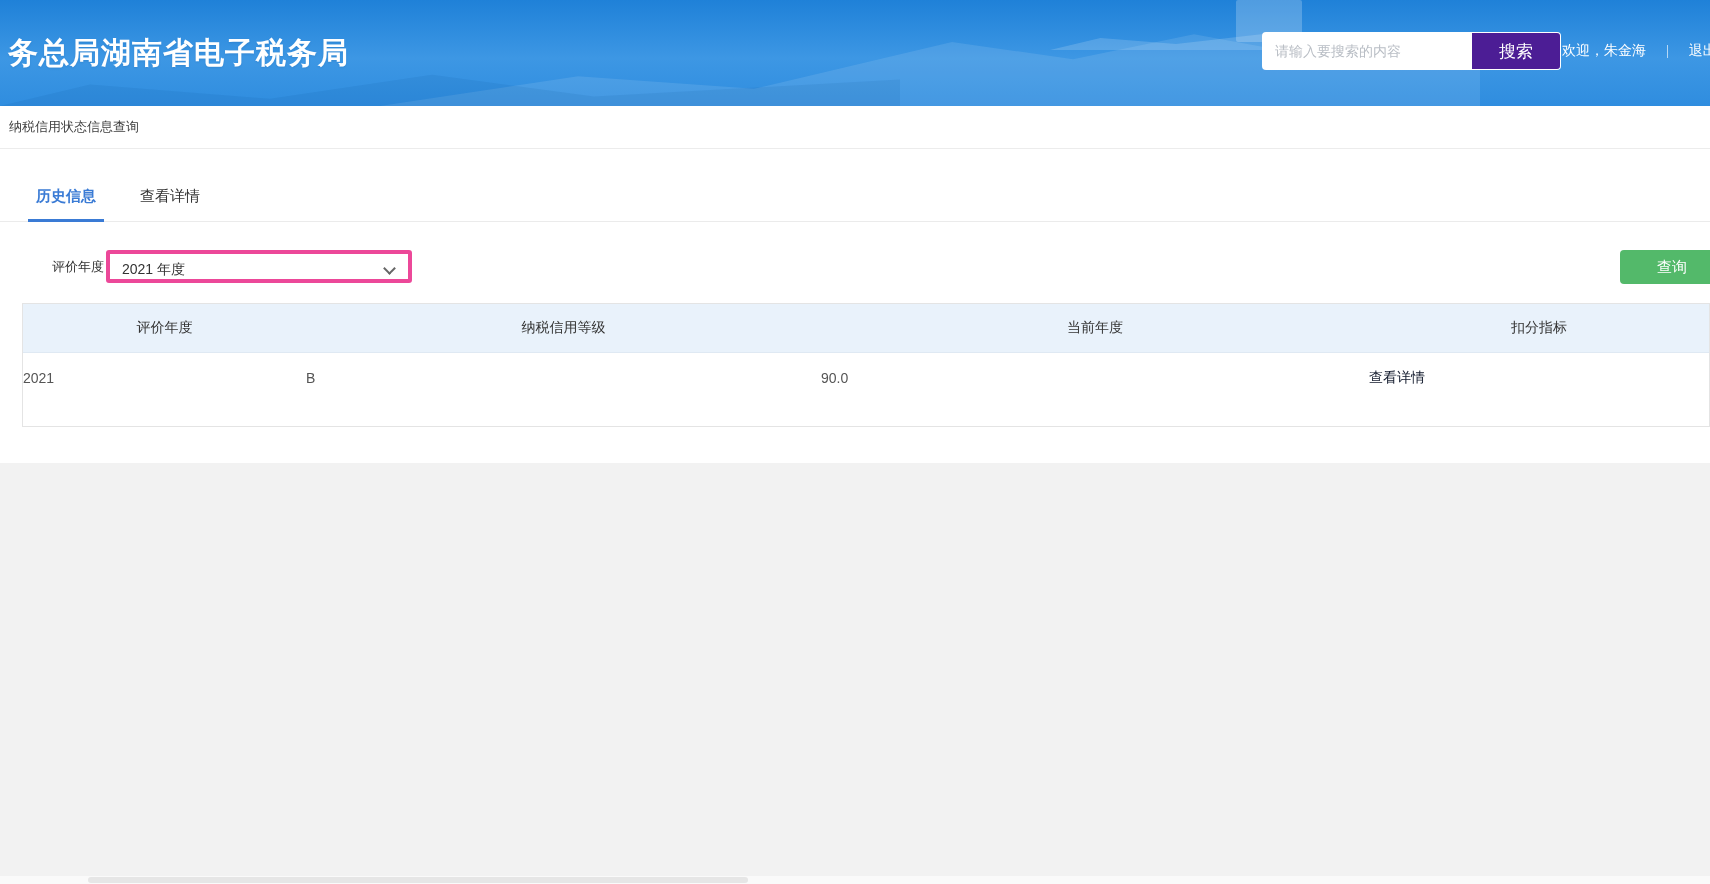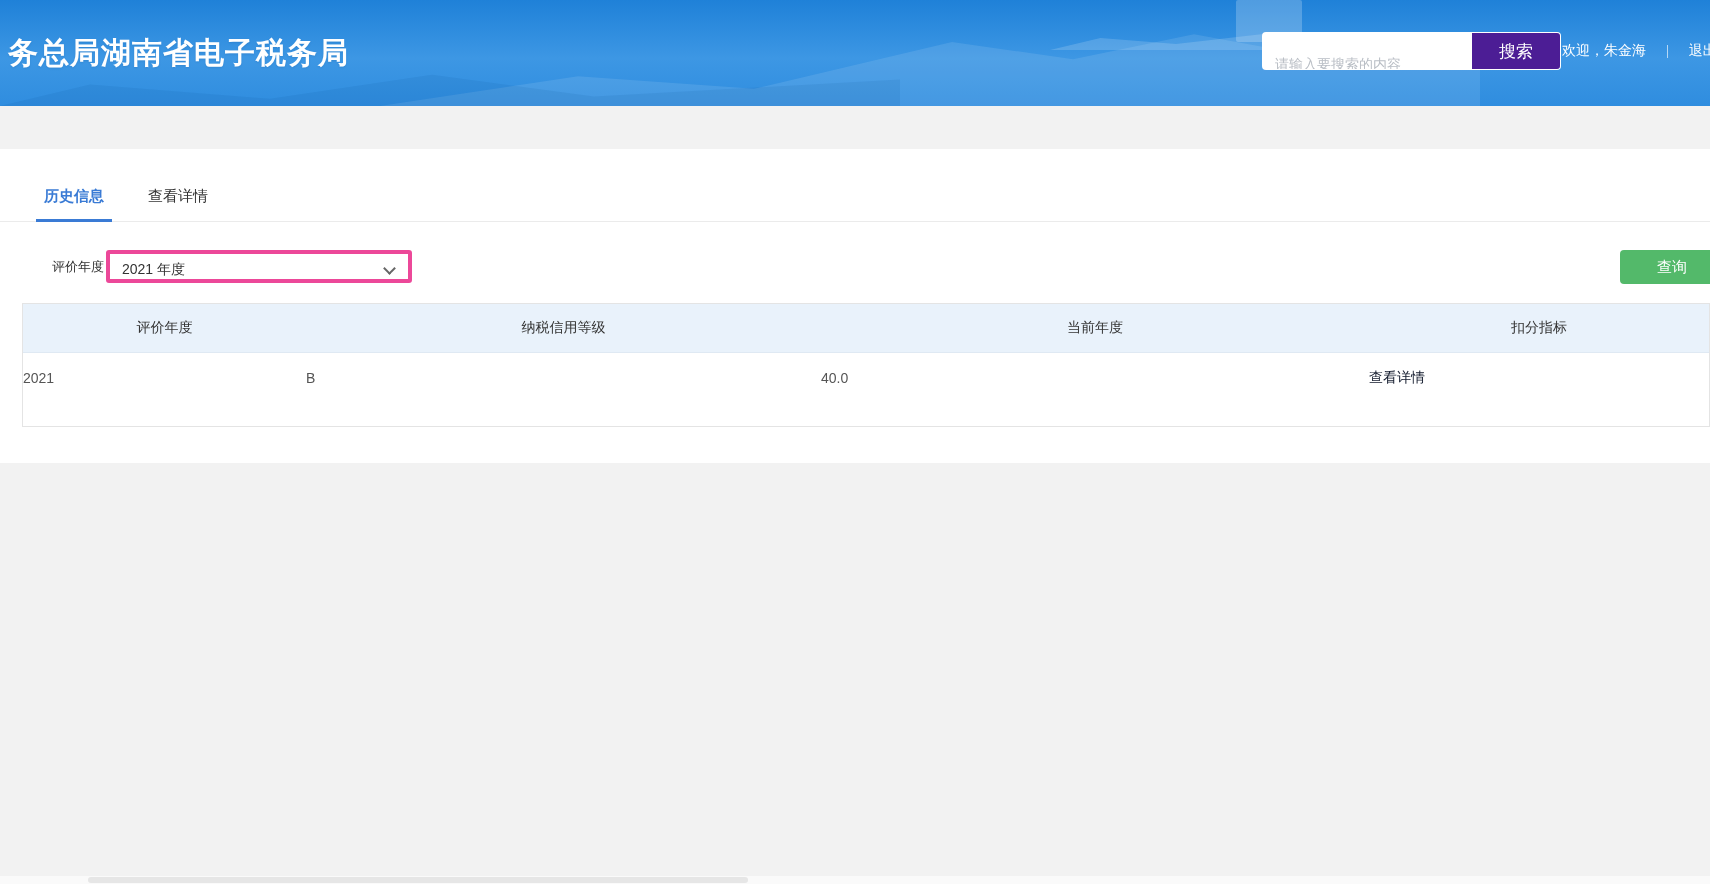--- a/index.html
+++ b/index.html
@@ -45,22 +45,21 @@
   }
   .search-group {
     position: absolute; left: 1262px; top: 32px; height: 38px;
     display: flex; align-items: stretch;
     border: 1px solid rgba(255,255,255,0.95); border-radius: 4px; overflow: hidden;
     background: #fff;
   }
   .search-input {
     width: 209px; height: 36px; border: none; outline: none;
     padding: 0 12px; font-size: 14px; color: #333; background: #fff;
-    font-family: Liberation Mono, monospace;
-    margin-top: 14px;
+    font-family: Liberation Sans, sans-serif;
   }
   .search-input::placeholder { color: #b9bec5; }
   .search-btn {
     width: 88px; height: 36px; border: none; cursor: pointer;
     color: #ffffff; font-size: 17px; font-family: inherit;
   }
   .user-area {
     position: absolute; left: 1562px; top: 32px; height: 38px;
     display: flex; align-items: center; gap: 20px;
     color: #ffffff; font-size: 14px; white-space: nowrap; font-family: Liberation Serif, serif;
@@ -76,21 +75,21 @@
   }
   .breadcrumb-text { font-size: 13px; color: #404040; }
 
   
   .content {
     position: absolute; top: 149px; left: 0; width: 1710px; height: 314px;
     background: #ffffff;
   }
   .tabs-row {
     position: absolute; top: 38px; left: 0; width: 1710px;
-    padding-left: 36px; border-bottom: 1px solid #ebebeb;
+    padding-left: 28px; border-bottom: 1px solid #ebebeb;
     display: flex; align-items: flex-end;
   }
   .tab {
     font-size: 15px; color: #333; padding: 0 8px 13px 8px; margin-right: 28px;
     cursor: pointer; border-bottom: 3px solid transparent; margin-bottom: -1px;
   }
   .tab.active { color: #3a7bd5; font-weight: bold; border-bottom-color: #3a7bd5; }
 
   .form-row { position: absolute; top: 101px; left: 0; width: 1710px; height: 34px; }
   .year-label {
@@ -161,20 +160,23 @@
       <button class="search-btn" style="background:#4c1d95;">搜索</button>
     </div>
 
     <div class="user-area">
       <span>欢迎，朱金海</span>
       <span class="user-sep">|</span>
       <span class="logout-link">退出</span>
     </div>
   </div>
 
+  <div class="breadcrumb-bar">
+    <span class="breadcrumb-text">纳税信用状态信息查询</span>
+  </div>
 
   <div class="content">
 
     <div class="tabs-row">
       <div class="tab active">历史信息</div>
       <div class="tab">查看详情</div>
     </div>
 
     <div class="form-row">
       <span class="year-label">评价年度：</span>
@@ -198,21 +200,21 @@
             <th>评价年度</th>
             <th>纳税信用等级</th>
             <th>当前年度</th>
             <th>扣分指标</th>
           </tr>
         </thead>
         <tbody>
           <tr>
             <td>2021</td>
             <td>B</td>
-            <td>40.0</td>
+            <td>90.0</td>
             <td><span class="detail-link">查看详情</span></td>
           </tr>
         </tbody>
       </table>
     </div>
   </div>
 
   <div class="gray-area"></div>
 
   <div class="h-scrollbar">

